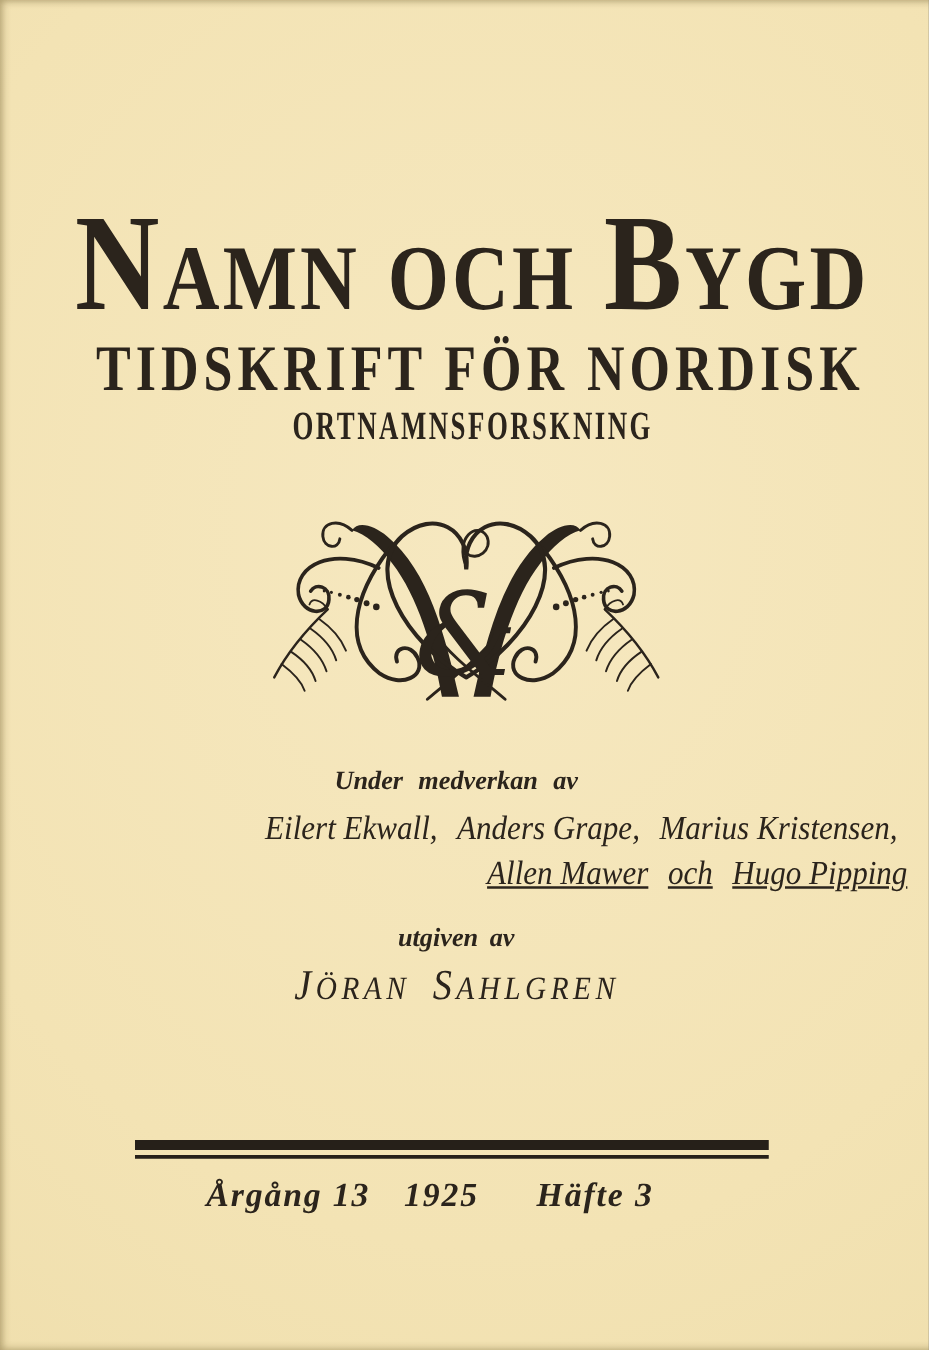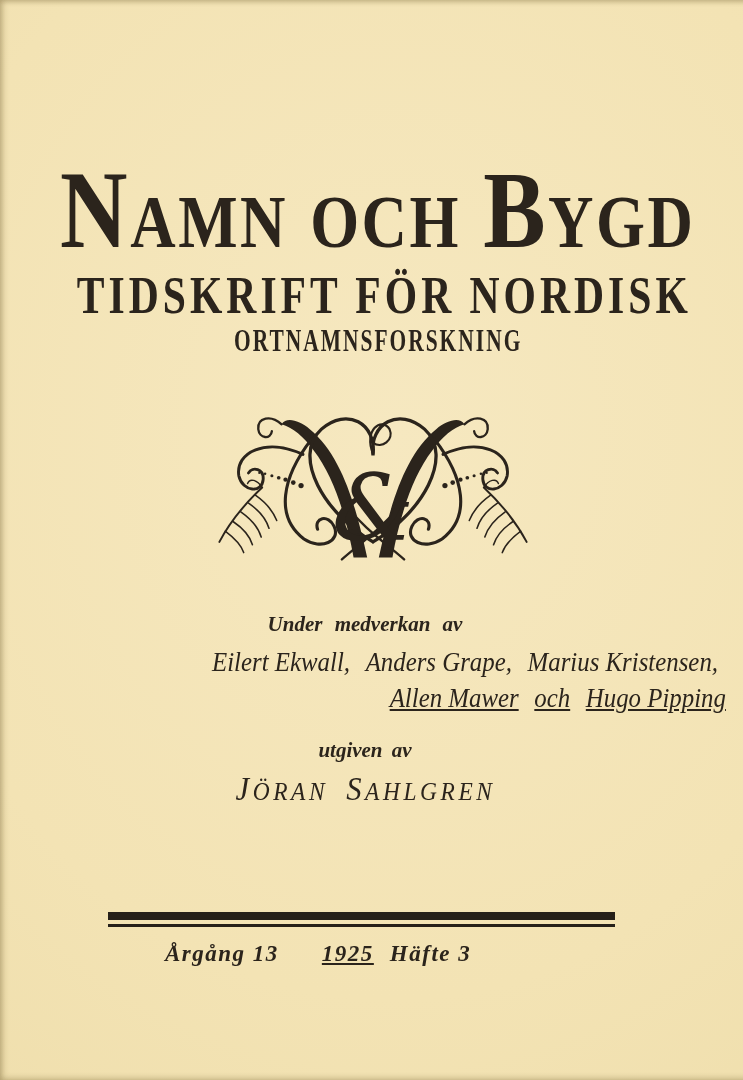--- a/index.html
+++ b/index.html
@@ -48,22 +48,22 @@
   .editor .sm{font-size:26px;}
   .editor .mL{margin-left:20px;}
 
   
   .rule{position:absolute;left:108px;width:507px;background:#262019;}
   .rule.thick{top:912px;height:8px;}
   .rule.thin{top:924px;height:3px;}
 
   
   .imprint{position:absolute;top:941px;left:165px;display:flex;
-    font-weight:bold;font-style:italic;font-size:23px;letter-spacing:1.5px;white-space:nowrap;gap:16px;}
-  .imprint .year{margin-left:27px;text-decoration:underline;}
+    font-weight:bold;font-style:italic;font-size:27px;letter-spacing:1.5px;white-space:nowrap;}
+  .imprint .year{margin-left:27px;margin-right:46px;}
 
   svg .ink{stroke:#2b241c;fill:none;stroke-linecap:round;}
   svg .fill{fill:#2b241c;stroke:none;}
   svg text{fill:#2b241c;font-family:"DejaVu Serif", serif;font-style:italic;}
 </style>
 </head>
 <body>
 
 <div class="page">
 

